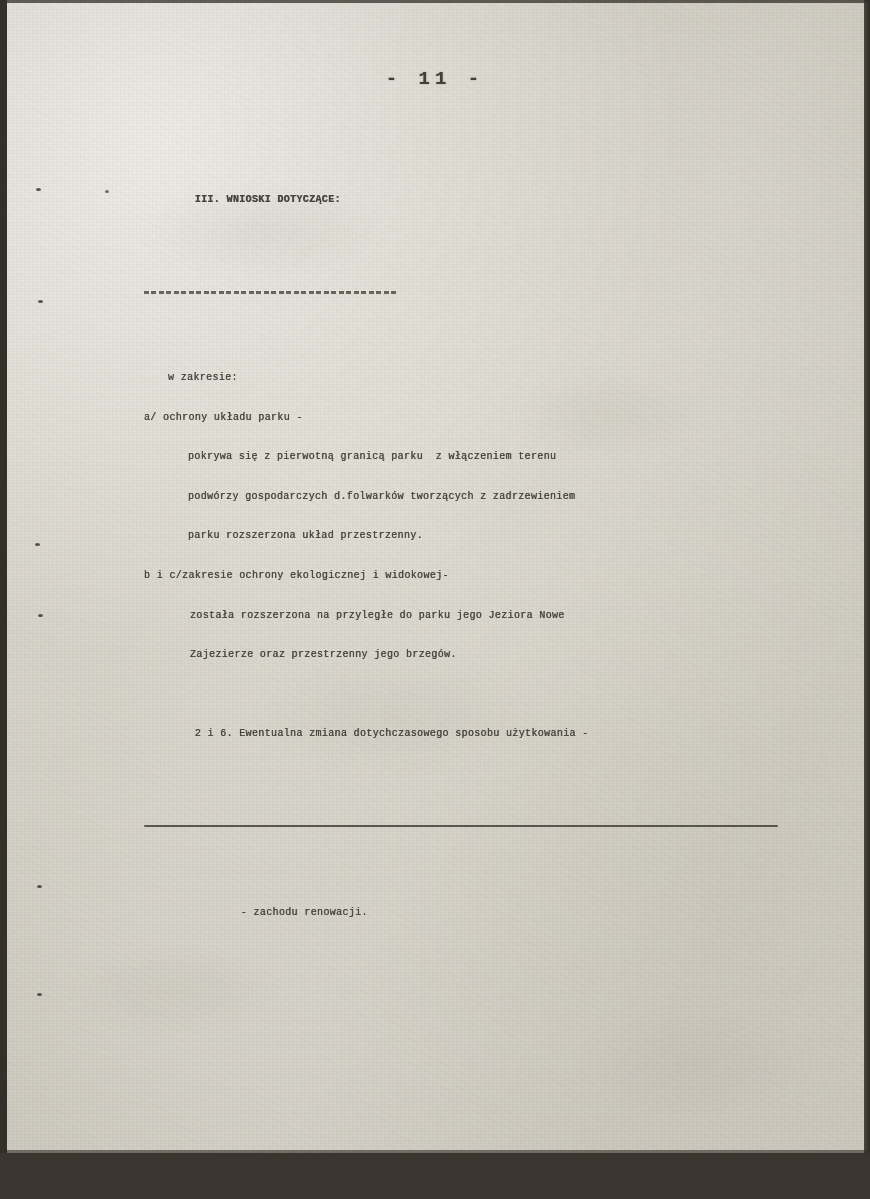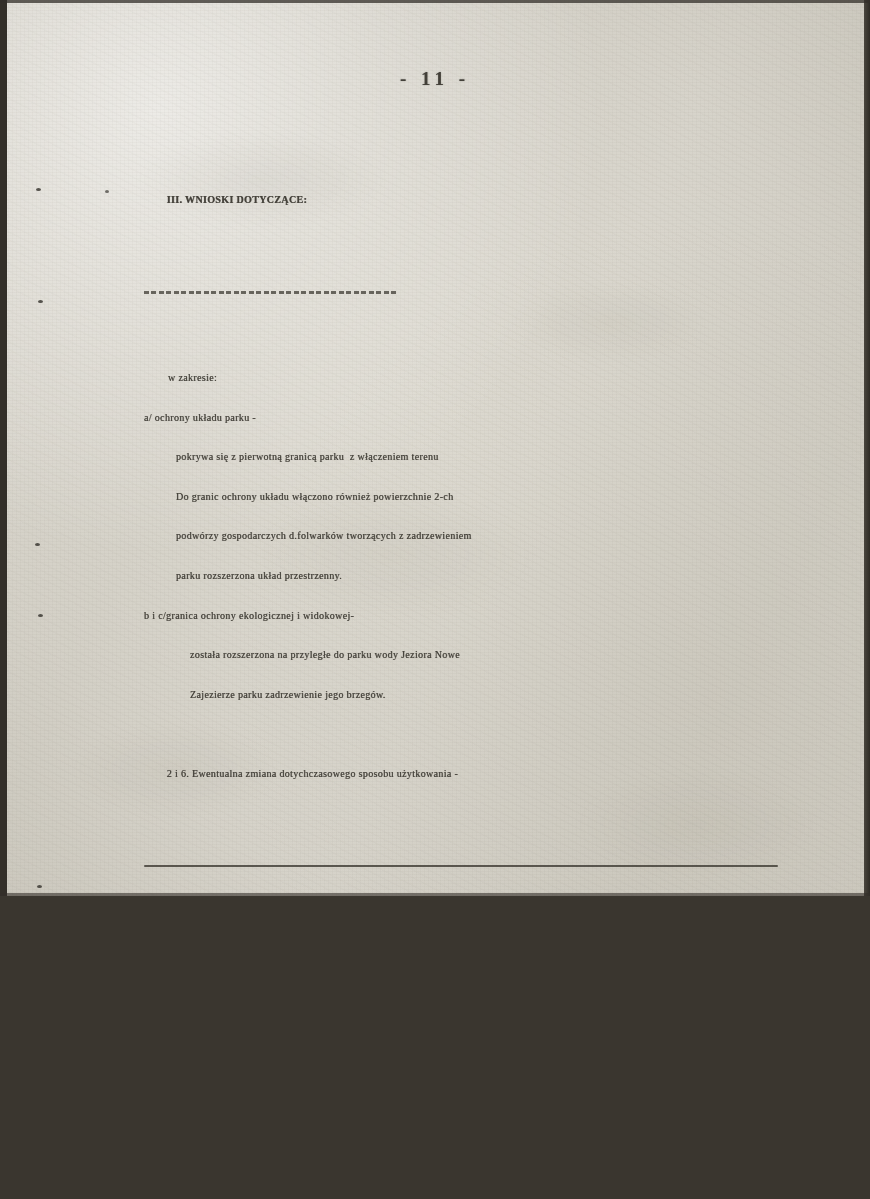--- a/index.html
+++ b/index.html
@@ -5,29 +5,29 @@
 <style>
   html, body {
     margin: 0;
     padding: 0;
     background: #3a362f;
   }
 
   .page {
     position: relative;
     width: 870px;
-    height: 896px;
+    height: 1153px;
     overflow: hidden;
     background-color: #dbd8d0;
     background-image:
       radial-gradient(circle at 18% 12%, rgba(255,255,255,0.55) 0%, rgba(255,255,255,0) 42%),
       radial-gradient(circle at 82% 78%, rgba(196,192,180,0.45) 0%, rgba(196,192,180,0) 48%),
       radial-gradient(circle at 50% 50%, rgba(226,223,213,0.6) 0%, rgba(205,201,190,0.35) 70%, rgba(190,186,174,0.45) 100%),
       linear-gradient(115deg, #e1ded6 0%, #d6d3ca 30%, #dcd9d1 58%, #d2cfc6 82%, #dad7cf 100%);
-    font-family: Liberation Serif, serif;
+    font-family: Liberation Mono, monospace;
     color: #3c3b38;
     box-sizing: border-box;
   }
 
   
   .edge-left, .edge-right, .edge-top, .edge-bottom {
     position: absolute;
     background: #332f29;
     pointer-events: none;
   }
@@ -111,21 +111,21 @@
     text-shadow:
       0.35px 0 0.4px rgba(66,63,56,.55),
       -0.3px 0 0.5px rgba(80,77,70,.35);
   }
 
   .heading { font-weight: bold; }
 
   
   .i0  { padding-left: 144px; }
   .i1  { padding-left: 168px; }
-  .i2  { padding-left: 176px; }
+  .i2  { padding-left: 176px; margin-left: 12px; }
   .i3  { padding-left: 144px; }
   .i5  { padding-left: 190px; }
 
   .rule-wrap { position: relative; }
 
   
   .rule-solid {
     position: absolute;
     height: 2.4px;
     background: #4a473f;
@@ -168,27 +168,26 @@
 
 
       <div class="spacer-sm"></div>
 
       <div class="ln i1">w zakresie:</div>
 
       <div class="ln i3">a/ ochrony układu parku -</div>
 
       <div class="ln i2">pokrywa się z pierwotną granicą parku  z włączeniem terenu</div>
 
-      <div class="ln i2">Do granic ochrony układu włączono również powierzchnie 2-ch</div>
       <div class="ln i2">podwórzy gospodarczych d.folwarków tworzących z zadrzewieniem</div>
       <div class="ln i2">parku rozszerzona układ przestrzenny.</div>
 
-      <div class="ln i3">b i c/granica ochrony ekologicznej i widokowej-</div>
-      <div class="ln i5">została rozszerzona na przyległe do parku wody Jeziora Nowe</div>
-      <div class="ln i5">Zajezierze parku zadrzewienie jego brzegów.</div>
+      <div class="ln i3">b i c/zakresie ochrony ekologicznej i widokowej-</div>
+      <div class="ln i5">została rozszerzona na przyległe do parku jego Jeziora Nowe</div>
+      <div class="ln i5">Zajezierze oraz przestrzenny jego brzegów.</div>
 
       <div class="ln i3 rule-wrap">
         <span>2 i 6. Ewentualna zmiana dotychczasowego sposobu użytkowania -</span>
         <span class="rule-solid" style="left:144px; width:634px; height:2px;"></span>
       </div>
 
       <div class="spacer-sm"></div>
 
       <div class="ln i5 rule-wrap">
         <span>- zachodu renowacji.</span>

